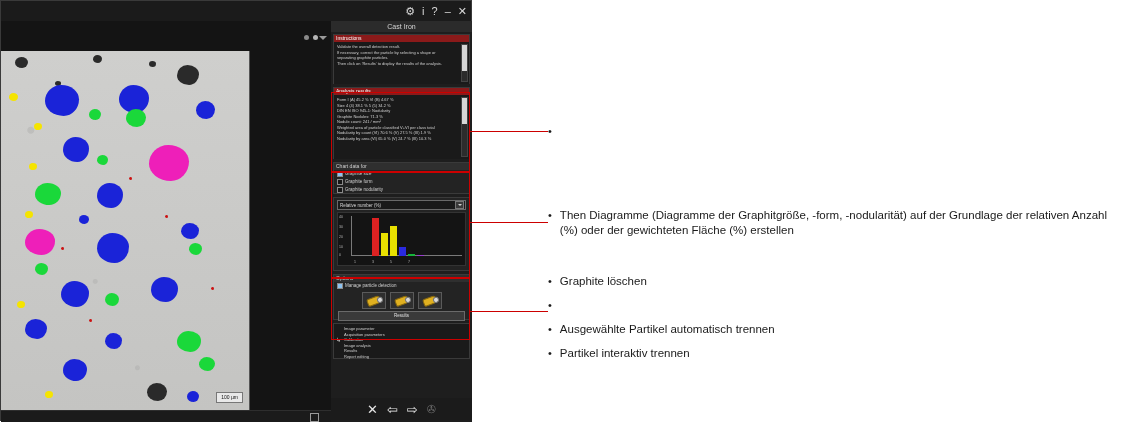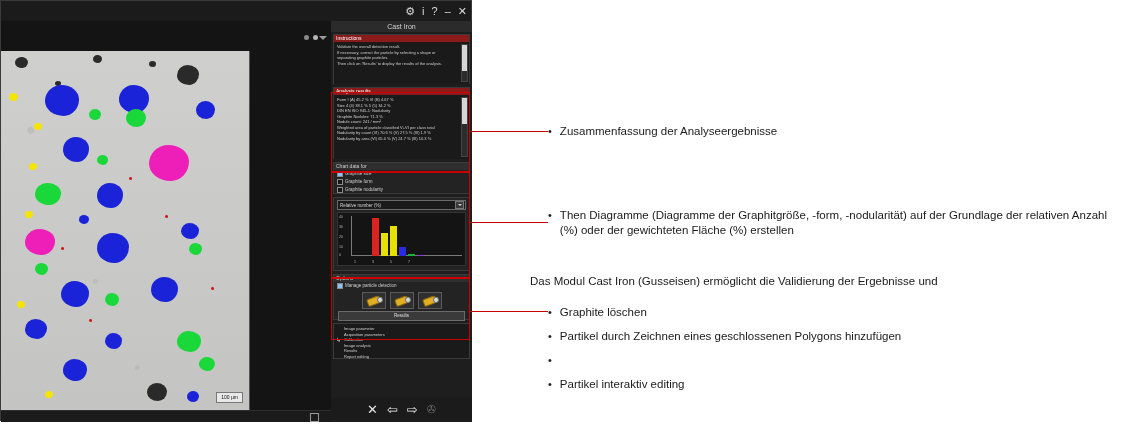--- a/index.html
+++ b/index.html
@@ -611,43 +611,41 @@
 <div class="callout-box" style="left:331px; top:172px; width:139px; height:106px;"></div>
 <div class="callout-box" style="left:331px; top:278px; width:139px; height:62px;"></div>
 
 <div class="leader" style="left:470px; top:131px; width:78px;"></div>
 <div class="leader" style="left:470px; top:222px; width:78px;"></div>
 <div class="leader" style="left:470px; top:311px; width:78px;"></div>
 
 <div class="annotation" style="left:548px; top:124px; width:540px;">
   <div class="bullet-row">
     <span class="dot">•</span>
-    <span>Zusammenfassung der Analyseergebnisse</span>
   </div>
 </div>
 
 <div class="annotation" style="left:548px; top:208px; width:560px;">
   <div class="bullet-row">
     <span class="dot">•</span>
     <span>Then Diagramme (Diagramme der Graphitgröße, -form, -nodularität) auf der Grundlage der relativen Anzahl (%) oder der gewichteten Fläche (%) erstellen</span>
   </div>
 </div>
 
 <div class="annotation" style="left:530px; top:274px; width:570px;">
-  <div style="margin-bottom:16px;">Das Modul Cast Iron (Gusseisen) ermöglicht die Validierung der Ergebnisse und</div>
   <ul class="ann-list" style="margin-left:18px;">
     <li class="bullet-row">
       <span class="dot">•</span>
       <span>Graphite löschen</span>
     </li>
     <li class="bullet-row">
       <span class="dot">•</span>
-      <span>Partikel durch Zeichnen eines geschlossenen Polygons hinzufügen</span>
     </li>
     <li class="bullet-row">
       <span class="dot">•</span>
+      <span>Ausgewählte Partikel automatisch trennen</span>
     </li>
     <li class="bullet-row">
       <span class="dot">•</span>
-      <span>Partikel interaktiv editing</span>
+      <span>Partikel interaktiv trennen</span>
     </li>
   </ul>
 </div>
 
 </body></html>

